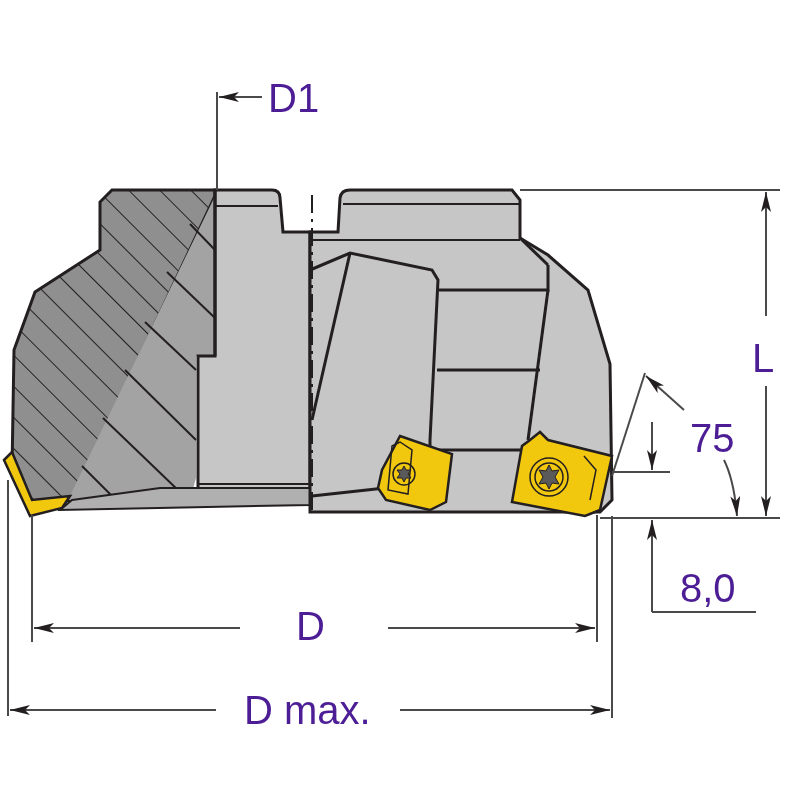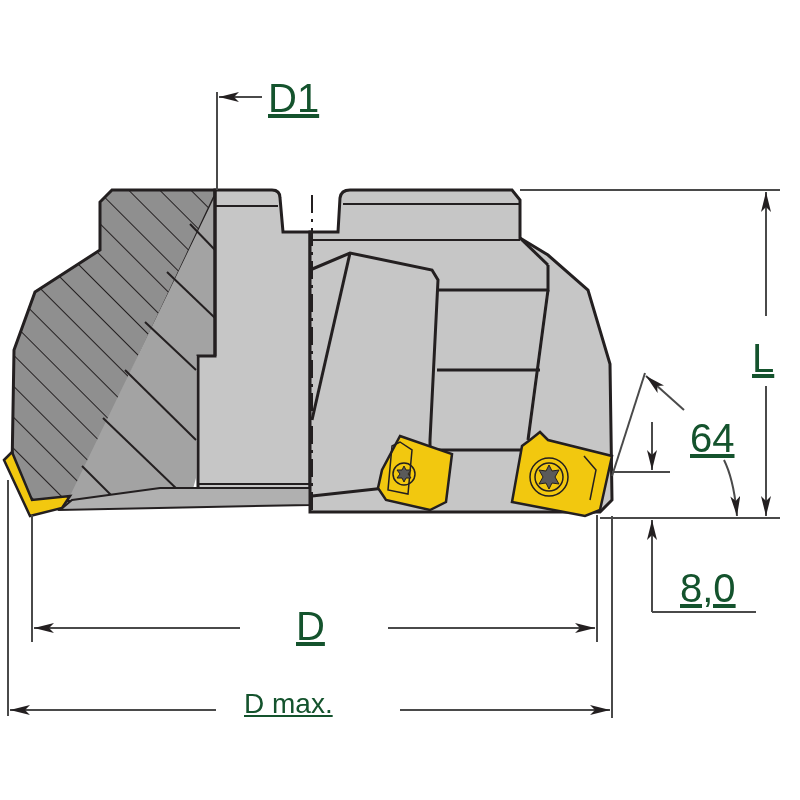--- a/index.html
+++ b/index.html
@@ -1,25 +1,25 @@
 <!DOCTYPE html>
 <html><head>
   <meta charset="utf-8">
   <style>
     html, body { margin: 0; padding: 0; background: #ffffff; }
     body { width: 800px; height: 800px; overflow: hidden; }
     #stage { position: relative; width: 800px; height: 800px; }
     svg { position: absolute; left: 0; top: 0; }
-    .lbl { position: absolute; font-family: "Liberation Sans", sans-serif; color: #14532d; line-height: 1; white-space: nowrap; text-decoration: underline; }
+    .lbl { position: absolute; font-family: "Liberation Sans", sans-serif; color: #4c1d95; line-height: 1; white-space: nowrap; }
     .lbl-d1 { left: 268px; top: 78px; font-size: 40px; }
     .lbl-l { left: 752px; top: 338px; font-size: 40px; }
     .lbl-75 { left: 690px; top: 418px; font-size: 40px; }
     .lbl-65 { left: 680px; top: 568px; font-size: 40px; }
     .lbl-d { left: 296px; top: 606px; font-size: 40px; }
-    .lbl-dmax { left: 244px; top: 690px; font-size: 28px; }
+    .lbl-dmax { left: 244px; top: 690px; font-size: 40px; }
   </style>
 </head>
 <body>
 
 <div id="stage">
   <svg width="800" height="800" viewBox="0 0 800 800">
     <defs>
       <pattern id="hatch" patternUnits="userSpaceOnUse" width="22" height="22" patternTransform="rotate(-45)">
         <rect width="22" height="22" fill="#8f8f8f"></rect>
         <line x1="0" y1="0" x2="0" y2="22" stroke="#231f20" stroke-width="2"></line>
@@ -113,17 +113,17 @@
 
       <line x1="8" y1="480" x2="8" y2="716"></line>
       <line x1="612" y1="516" x2="612" y2="718"></line>
       <line x1="216" y1="710" x2="10" y2="710" marker-end="url(#arr)"></line>
       <line x1="400" y1="710" x2="610" y2="710" marker-end="url(#arr)"></line>
     </g>
   </svg>
 
   <span class="lbl lbl-d1">D1</span>
   <span class="lbl lbl-l">L</span>
-  <span class="lbl lbl-75">64</span>
+  <span class="lbl lbl-75">75</span>
   <span class="lbl lbl-65">8,0</span>
   <span class="lbl lbl-d">D</span>
   <span class="lbl lbl-dmax">D max.</span>
 </div>
 
 </body></html>

